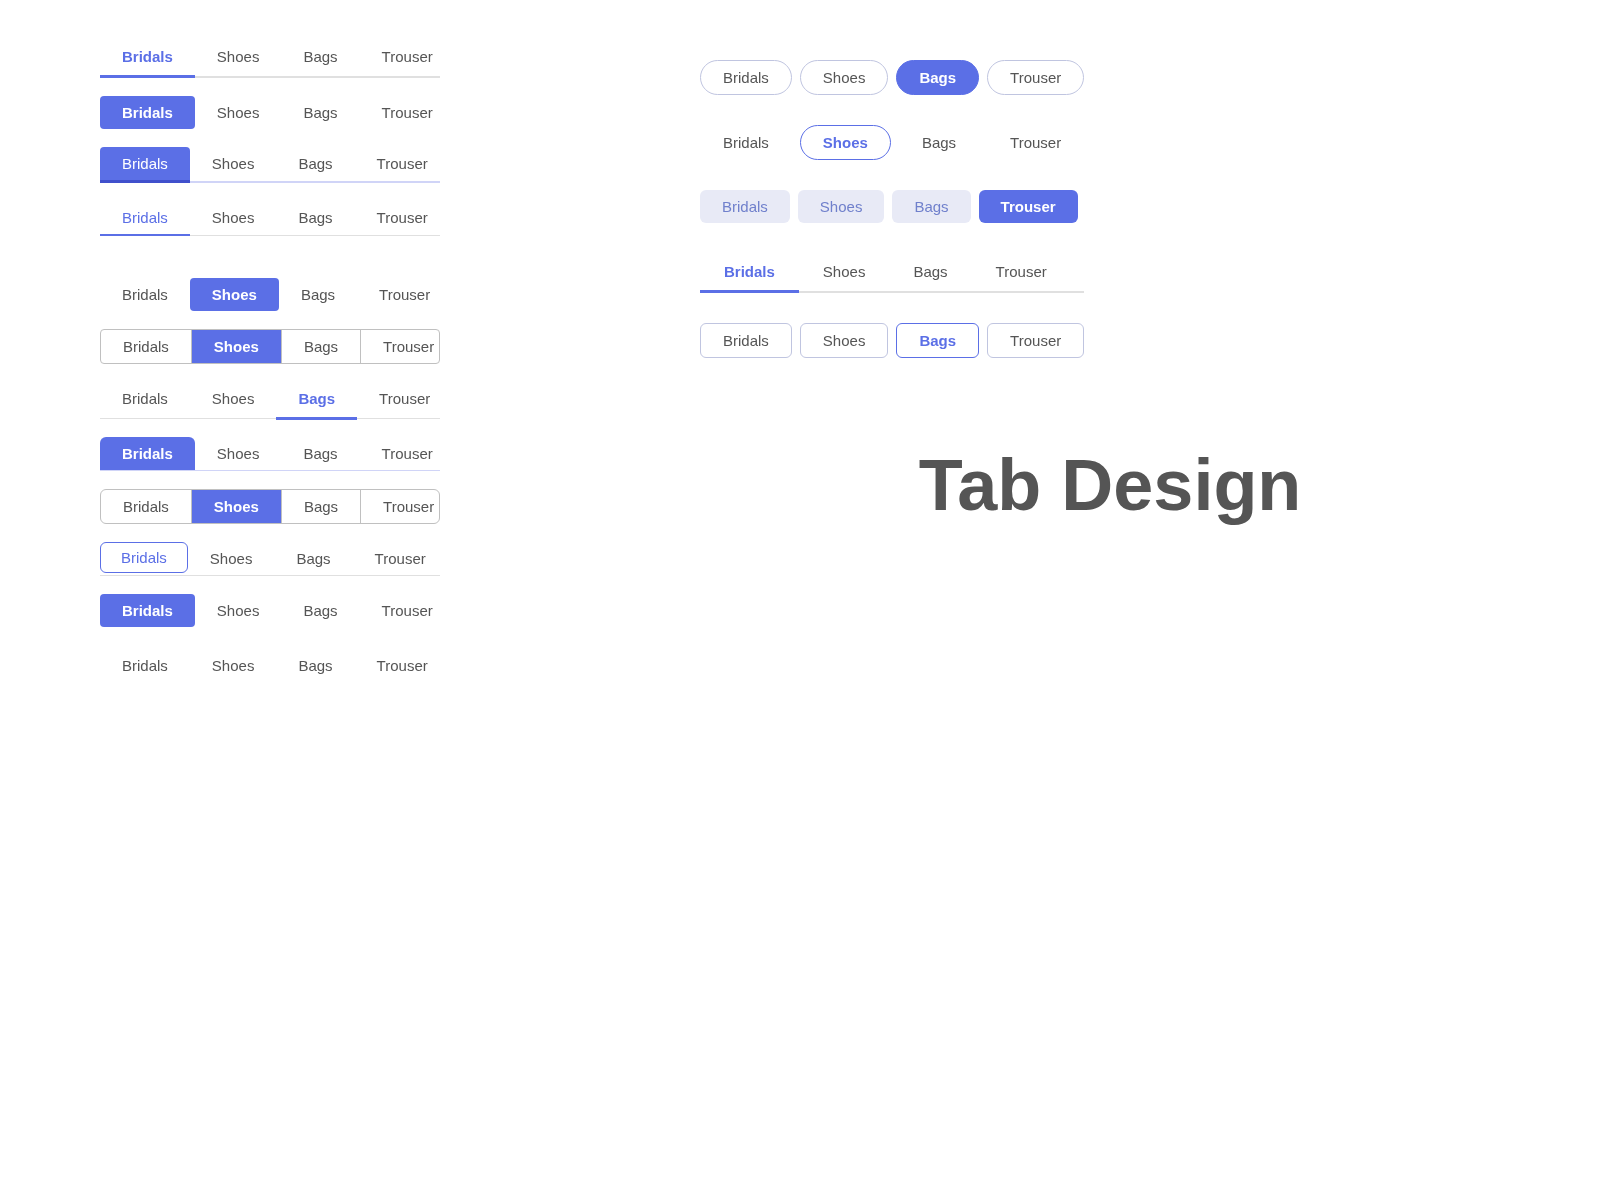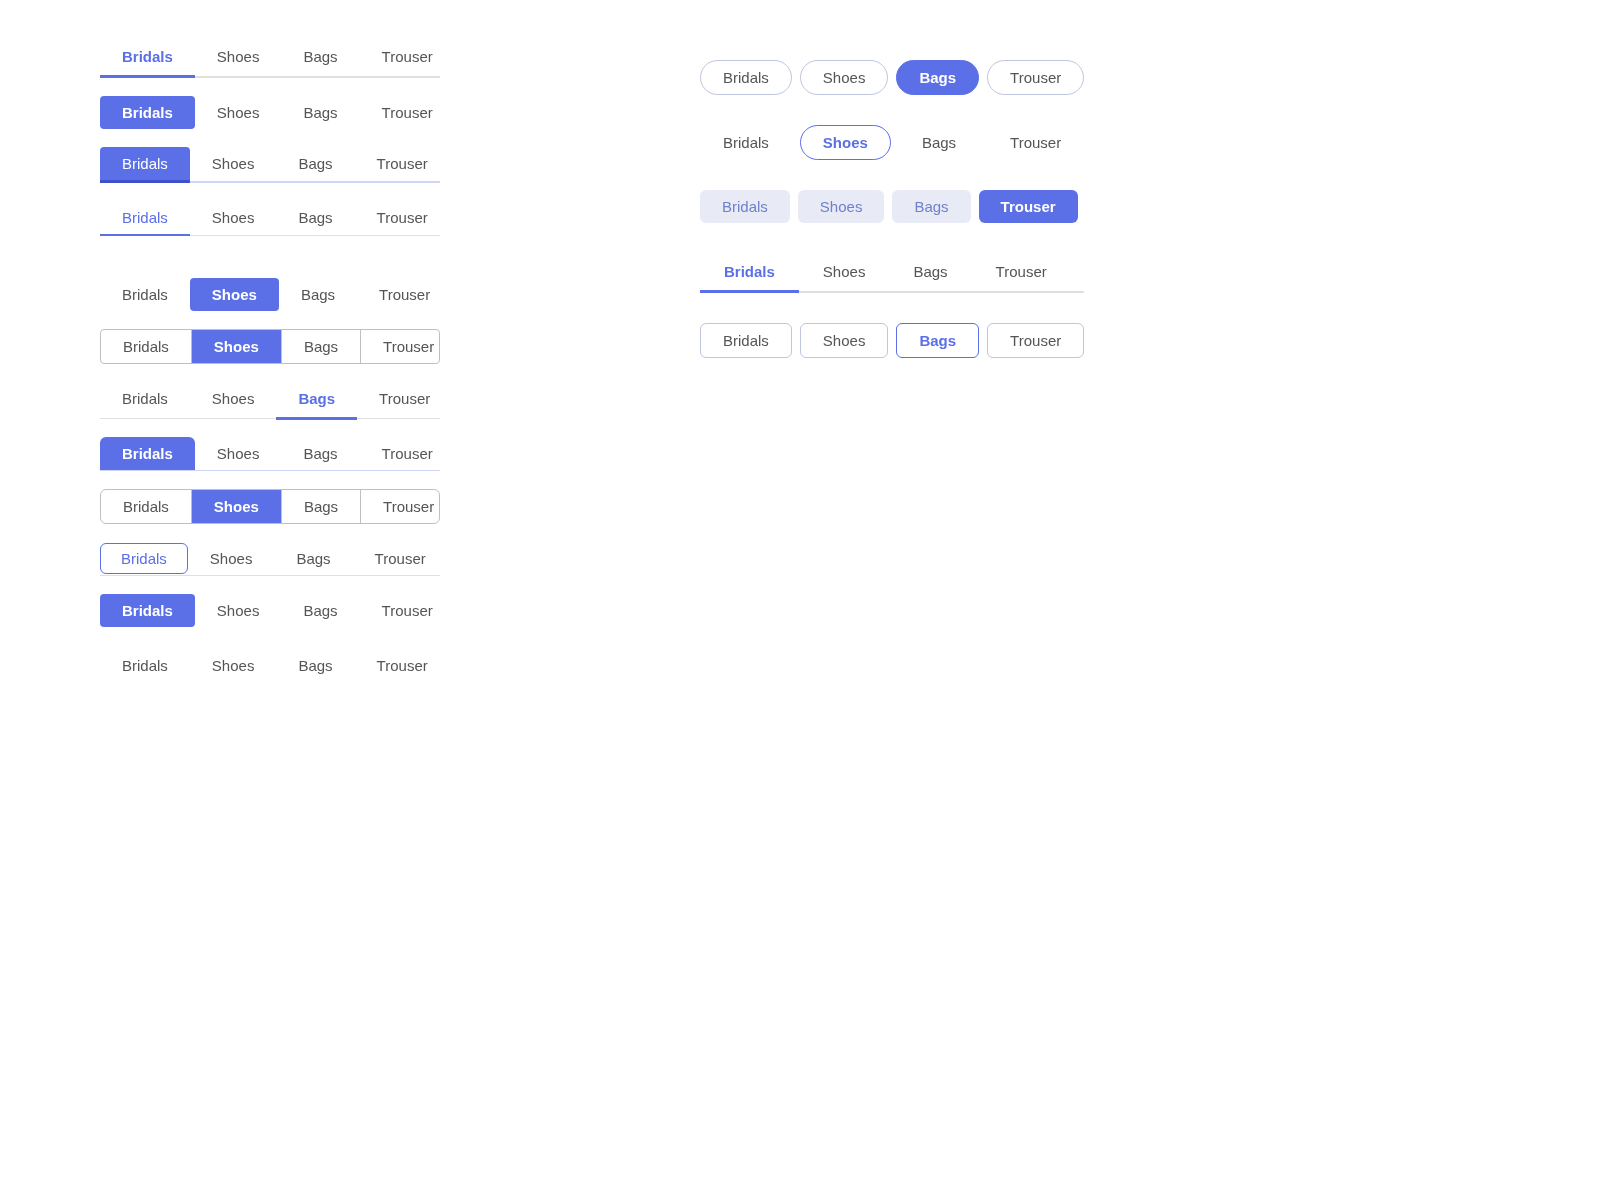--- a/index.html
+++ b/index.html
@@ -26,21 +26,21 @@
       flex-direction: column;
       gap: 28px;
       justify-content: flex-start;
       align-items: flex-start;
       position: relative;
     }
 
     
     .tab-group {
       display: flex;
-      align-items: center;
+      align-items: flex-start;
       gap: 0;
     }
 
     .tab-item {
       padding: 8px 22px;
       font-size: 15px;
       cursor: pointer;
       color: #555;
       white-space: nowrap;
       border: none;
@@ -436,14 +436,15 @@
 
     <div class="tab-group style-square-outlined">
       <button class="tab-item">Bridals</button>
       <button class="tab-item">Shoes</button>
       <button class="tab-item active">Bags</button>
       <button class="tab-item">Trouser</button>
     </div>
 
   </div>
 
+  <div class="big-title" style="margin-top: 60px; align-self: center;">Tab Design</div>
 
 </div>
 
 </body></html>

